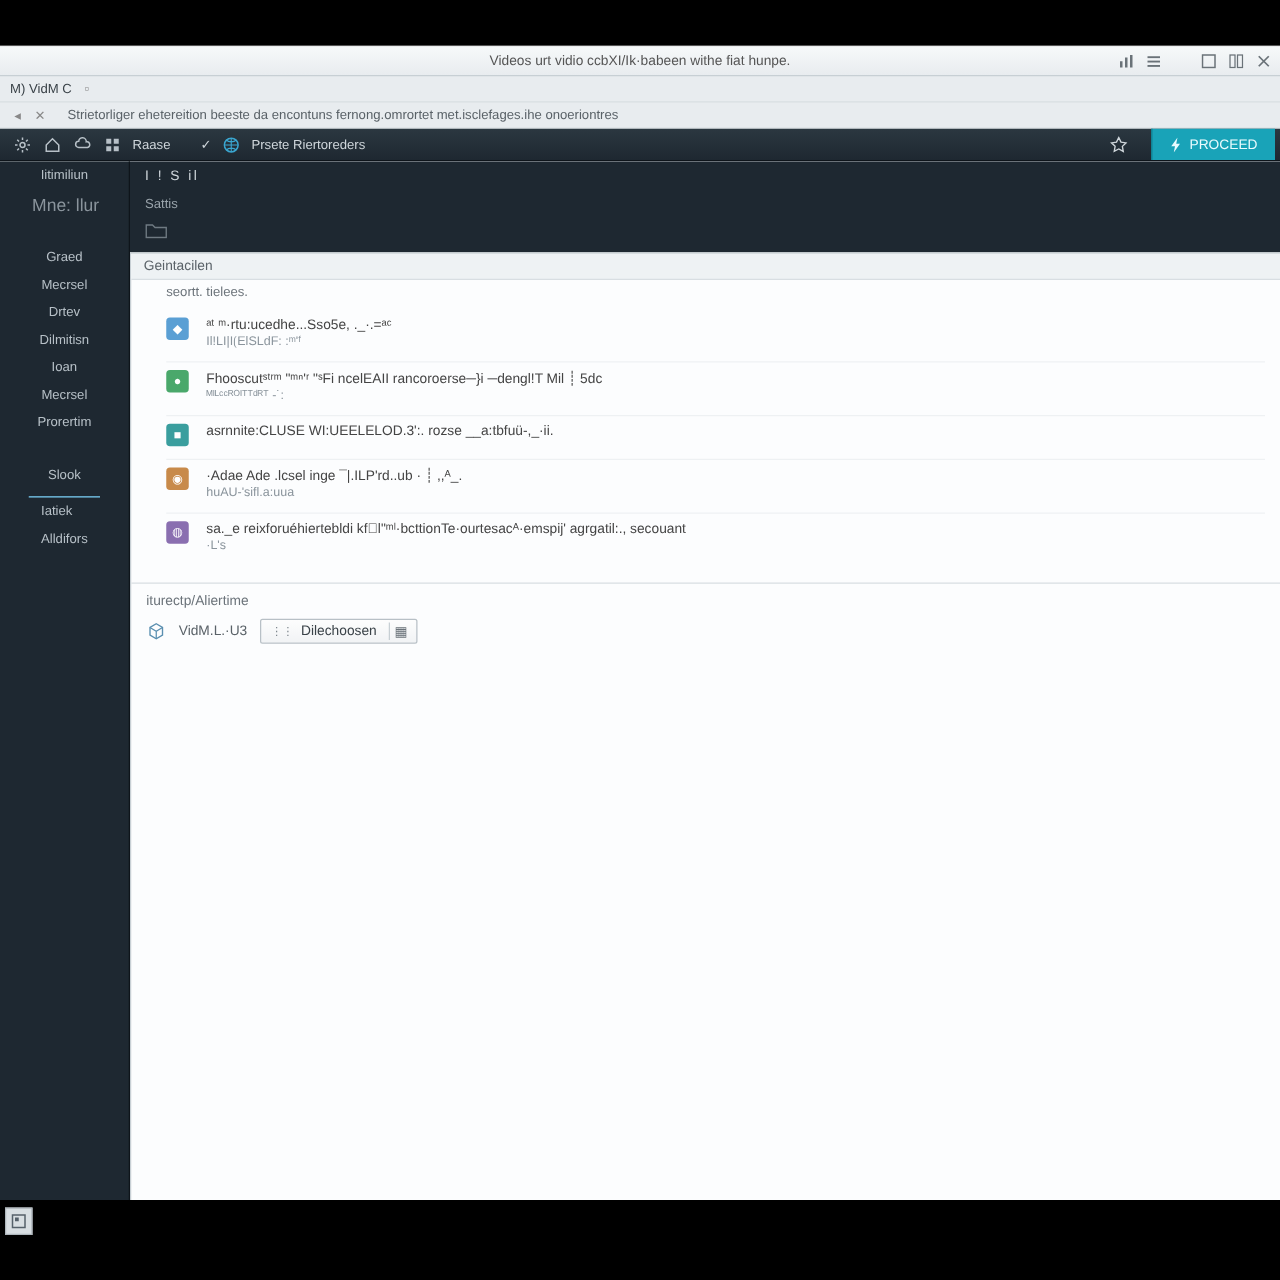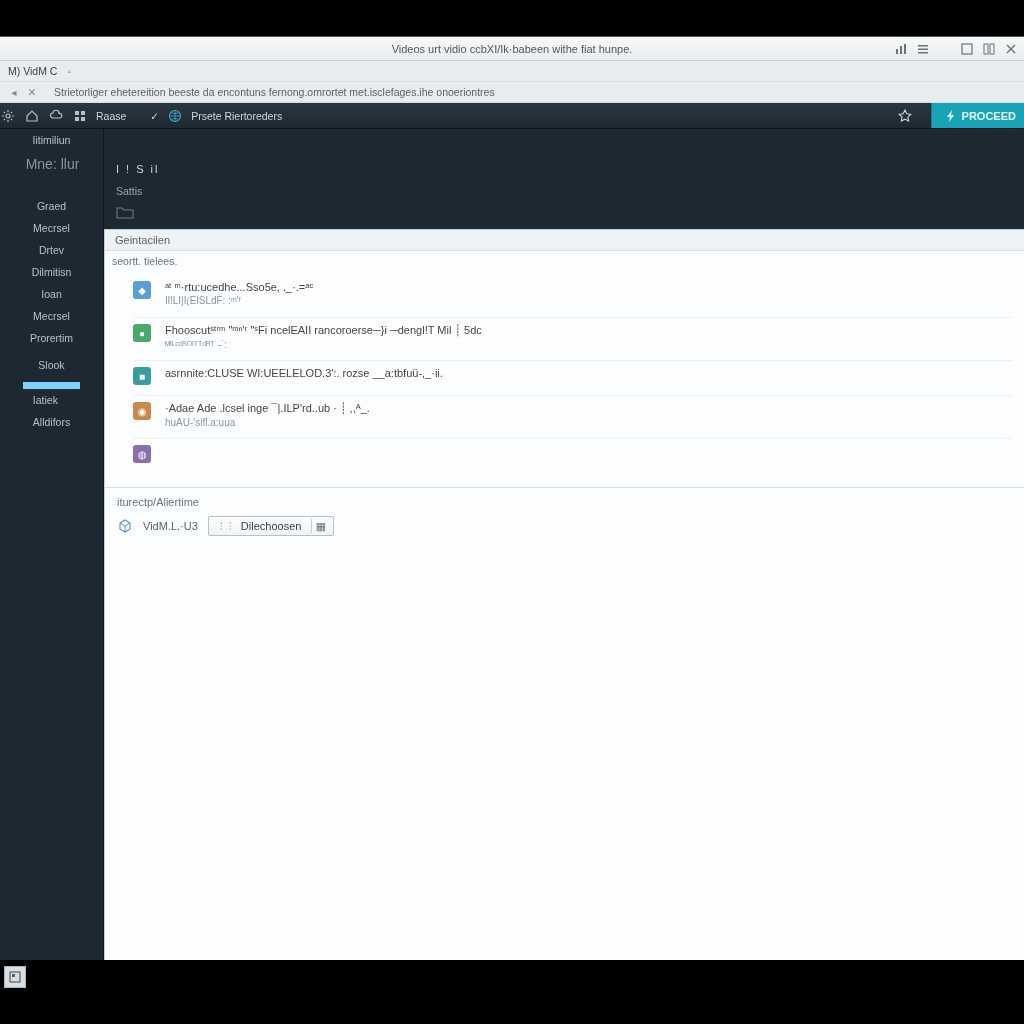--- a/index.html
+++ b/index.html
@@ -45,40 +45,39 @@
 }
 .subheader .smicon { width:12px; height:12px; display:inline-flex; align-items:center; justify-content:center; color:#888; }
 
 
 .toolbar {
   height: 26px;
   background: linear-gradient(#2b3740, #1e2831);
   border-bottom: 1px solid #0e141a;
   display: flex;
   align-items: center;
-  padding: 0 0;
+  padding: 0 10px;
   gap: 8px;
   color: #cfd6db;
   font-size: 10.5px;
 }
 .toolbar .tb-icon { width:16px; height:16px; display:flex; align-items:center; justify-content:center; color:#b7c0c7; }
 .toolbar .tb-label { color:#cfd6db; }
 .toolbar .spacer { flex:1; }
 .toolbar .check { color:#cfd6db; }
 .toolbar .blueicon { color:#3aa6d0; }
 .proceed-btn {
   display:flex; align-items:center; gap:6px;
   background:#19a3b8;
   color:#e9fbfe;
   padding: 0 14px;
   height: 100%;
   font-size:11px;
   border-left: 1px solid #0e8294;
   margin-right:-6px;
-  font-weight:bold;
 }
 .star-right { width:16px; height:16px; color:#cfd6db; display:flex; align-items:center; justify-content:center; margin-right:10px; }
 
 
 .body {
   flex: 1;
   display: flex;
   overflow: hidden;
 }
 
@@ -92,21 +91,21 @@
   font-size: 10.5px;
   color: #bfc7cd;
   align-items: center;
 }
 .sidebar .side-item {
   padding: 5px 10px;
   color:#b7c0c7;
   white-space: nowrap;
 }
 .sidebar .side-sub { padding-left: 12px; color:#8a949c; font-size:14px; }
-.sidebar .side-group { margin-top: 6px; border-top:7px solid #7dd3fc; }
+.sidebar .side-group { margin-top: 6px; border-top:1px solid #7dd3fc; }
 
 
 .darkstrip {
   background: #1e2831;
   color: #cfd6db;
   font-size: 11px;
 }
 .darkstrip .row { padding: 6px 12px; }
 .darkstrip .smallrow { padding: 4px 12px; color:#9aa4ab; font-size:10.5px; }
 .darkstrip .icon-row { padding: 4px 12px 8px 12px; color:#6f7a82; }
@@ -126,21 +125,21 @@
   overflow:auto;
 }
 .panel-header {
   background:#eef2f4;
   border-bottom:1px solid #d8dee2;
   padding:4px 10px;
   font-size:11px;
   color:#5a6268;
 }
 .section-label {
-  padding: 4px 7px;
+  padding: 4px 28px;
   font-size: 10.5px;
   color: #6b737a;
 }
 .activity {
   padding: 4px 12px 14px 28px;
 }
 .activity-item {
   display:flex;
   gap:14px;
   padding:6px 0 10px 0;
@@ -312,31 +311,31 @@
     <div class="sidebar">
       <div class="side-item">Iitimiliun</div>
       <div class="side-item side-sub">Mne: llur</div>
       <div class="side-item" style="margin-top:18px">Graed</div>
       <div class="side-item">Mecrsel</div>
       <div class="side-item">Drtev</div>
       <div class="side-item">Dilmitisn</div>
       <div class="side-item">Ioan</div>
       <div class="side-item">Mecrsel</div>
       <div class="side-item">Prorertim</div>
-      <div class="side-item" style="margin-top:5px">Slook</div>
+      <div class="side-item" style="margin-top:20px">Slook</div>
       <div class="side-group">
         <div class="side-item">Iatiek</div>
         <div class="side-item">Alldifors</div>
       </div>
     </div>
 
     <div class="main">
 
       <div class="darkstrip">
-        <div class="row" style="letter-spacing:2px;margin-top:28px;">I ! S   il</div>
+        <div class="row" style="letter-spacing:2px;">I ! S   il</div>
         <div class="smallrow">Sattis</div>
         <div class="icon-row">
           <span style="display:inline-flex;">
               <svg width="18" height="14" viewBox="0 0 18 14">
                 <path d="M1 3h5l2 2h9v8H1z" fill="none" stroke="#6f7a82" stroke-width="1.1"></path>
               </svg>
             </span>
         </div>
       </div>
 
@@ -372,20 +371,24 @@
           <div class="activity-item">
             <div class="av orange">◉</div>
             <div class="act-body">
               <div class="line1">·Adae  Ade   .lcsel  inge   ¯|.ILP'rd..ub · ┊ ,,ᴬ_.</div>
               <div class="line2">huAU-'sifl.a:uua</div>
             </div>
           </div>
 
           <div class="activity-item" style="border-bottom:none;">
             <div class="av purple">◍</div>
+            <div class="act-body">
+              <div class="line1">sa._e   reixforuéhiertebldi kfّl"ᵐˡ·bcttionTe·ourtesacᴬ·emspij' agrgatil:.,    secouant</div>
+              <div class="line2">·L's</div>
+            </div>
           </div>
 
         </div>
 
         <div class="secondary-section">
           <div class="hdr">iturectp/Aliertime</div>
           <div class="config-row">
             <span class="cicon">
                 <svg width="14" height="14" viewBox="0 0 14 14">
                   <path d="M7 1l5 3v6l-5 3-5-3V4z" fill="none" stroke="currentColor" stroke-width="1.1"></path>

